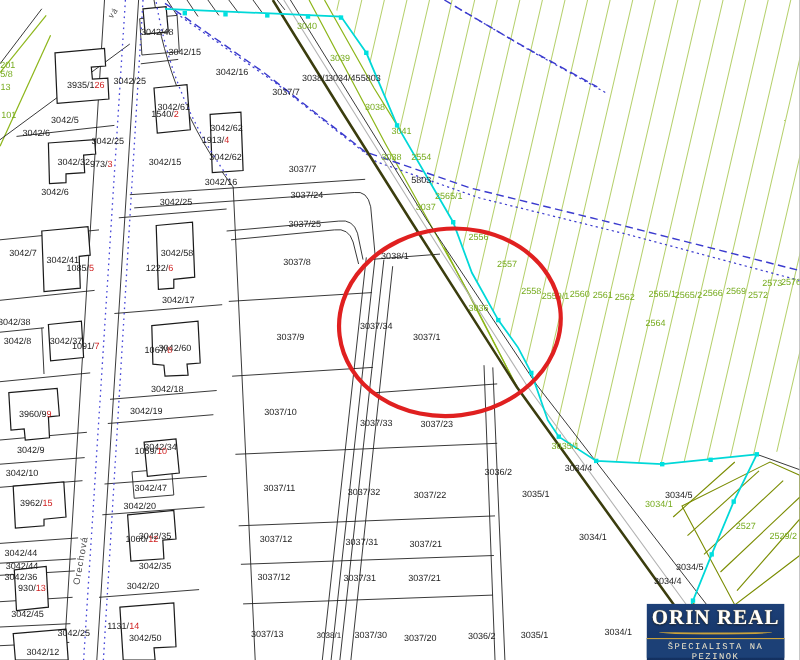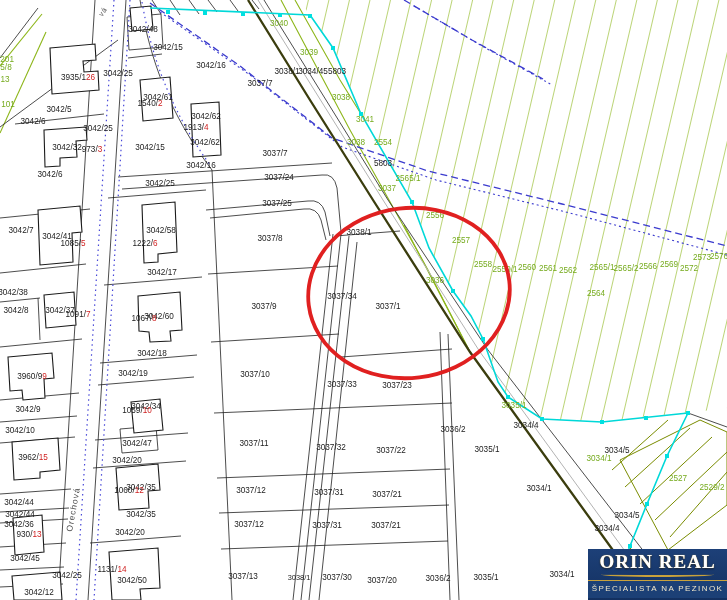--- a/index.html
+++ b/index.html
@@ -14,28 +14,28 @@
   .bld{stroke:#1a1a1a;stroke-width:1.1;fill:#ffffff;}
   .grn{stroke:#8db61a;stroke-width:1.1;fill:none;}
   .olv{stroke:#7a8c00;stroke-width:1;fill:none;}
   .cyn{stroke:#00d8d8;stroke-width:1.6;fill:none;}
   .mk{fill:#00e0e0;}
   .dashb{stroke:#3b3bce;stroke-width:1.3;fill:none;stroke-dasharray:7 4;}
   .dotb{stroke:#3b3bce;stroke-width:1.1;fill:none;stroke-dasharray:2 3;}
   .roadd{stroke:#4646d8;stroke-width:1.2;fill:none;stroke-dasharray:1.5 3.5;}
   .trio1{stroke:#3b3d0e;stroke-width:2.3;fill:none;}
   .trio2{stroke:#b3b3b3;stroke-width:1;fill:none;}
-  .logo{position:absolute;left:588px;top:549px;width:139px;height:51px;
+  .logo{position:absolute;left:588px;top:549px;width:125px;height:51px;
         background:linear-gradient(#1d4078,#133060);text-align:center;box-sizing:border-box;}
   .logo-title{font-family:"Liberation Serif",serif;font-weight:bold;font-size:19px;
         color:#ffffff;letter-spacing:1px;line-height:26px;
         text-shadow:0 0 1px #d6b15a,0 1px 2px rgba(0,0,0,.7);}
   .logo-swoosh{width:82%;height:3px;margin:-3px auto 3px auto;
         border-bottom:2px solid #c9a23c;border-radius:50%;}
-  .logo-subtitle{font-family:Liberation Sans, sans-serif;font-size:8px;letter-spacing:1.4px;
+  .logo-subtitle{font-family:Liberation Mono, monospace;font-size:8px;letter-spacing:1.4px;
         color:#f1e7cb;border-top:1px solid #c9a23c;background:#1c4076;
         padding-top:3px;height:14px;}
 </style>
 </head>
 <body>
 
 <div id="stage">
   <svg width="727" height="600" viewBox="0 0 727 600">
     <defs>
       <pattern id="hatch" width="20" height="20" patternUnits="userSpaceOnUse" patternTransform="rotate(13)">

